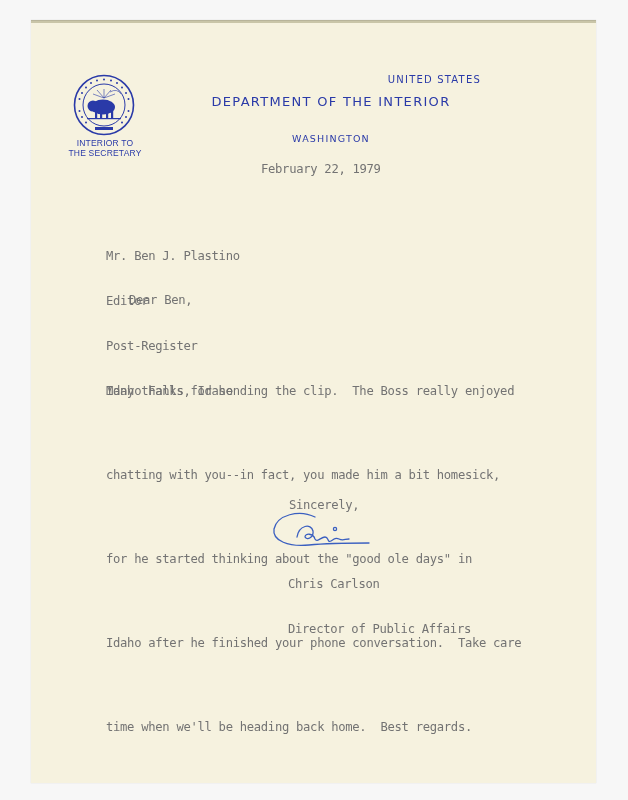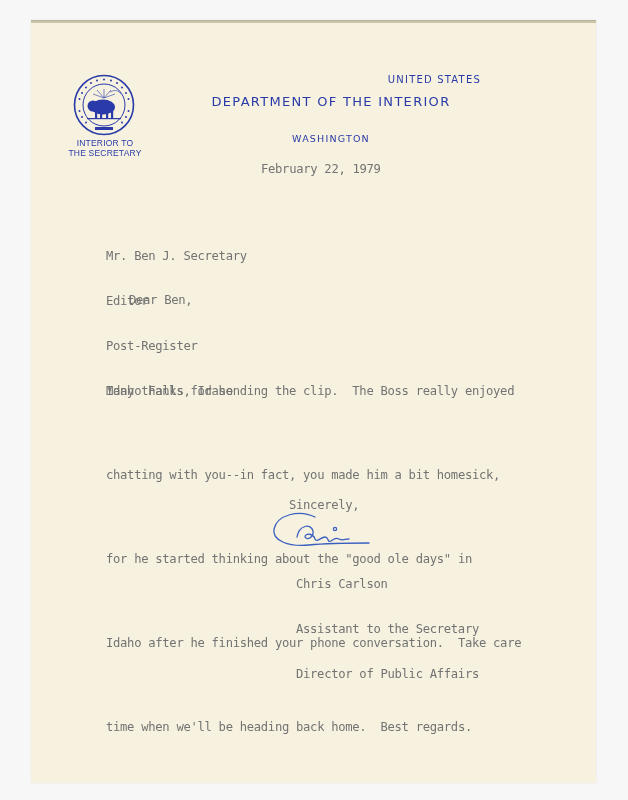--- a/index.html
+++ b/index.html
@@ -36,21 +36,21 @@
   .typed {
     position:absolute; color:#737373; font-size:12.2px; white-space:pre;
     font-family:"DejaVu Sans Mono", monospace; letter-spacing:-0.3px;
   }
   .date { left:230px; top:141px; }
   .addr { left:75px; top:198px; line-height:15px; }
   .salut { left:58px; top:272px;padding-left:40px; }
   .body-text { left:75px; top:300px; line-height:28px; }
   .closing { left:258px; top:477px; }
   .sig { position:absolute; left:238px; top:486px; width:110px; height:50px; }
-  .sigblock { left:257px; top:526px; line-height:15px;margin-left:8px; }
+  .sigblock { left:257px; top:526px; line-height:15px; }
 </style>
 </head>
 <body>
 
 <div class="paper">
   <div class="topline"></div>
 
   <svg class="seal" viewBox="0 0 62 62">
     <circle cx="31" cy="31" r="29.5" fill="none" stroke="#2a3aa8" stroke-width="1.6"></circle>
     <circle cx="31" cy="31" r="21" fill="none" stroke="#2a3aa8" stroke-width="1"></circle>
@@ -92,21 +92,21 @@
     <div>THE SECRETARY</div>
   </div>
 
   <div class="lh lh1">UNITED STATES</div>
   <div class="lh lh2">DEPARTMENT OF THE INTERIOR</div>
   <div class="lh lh3">WASHINGTON</div>
 
   <div class="typed date">February 22, 1979</div>
 
   <div class="typed addr">
-    <div>Mr. Ben J. Secretary</div>
+    <div>Mr. Ben J. Plastino</div>
     <div>Editor</div>
     <div>Post-Register</div>
     <div>Idaho Falls, Idaho</div>
   </div>
 
   <div class="typed salut">Dear Ben,</div>
 
   <div class="typed body-text">
     <div>Many thanks for sending the clip.  The Boss really enjoyed</div>
     <div>chatting with you--in fact, you made him a bit homesick,</div>
@@ -120,16 +120,15 @@
   <svg class="sig" viewBox="0 0 110 50">
     <g fill="none" stroke="#3a5fc0" stroke-width="1.3" stroke-linecap="round">
       <path d="M46 10 C30 2 8 8 5 22 C3 34 20 40 40 38 C60 36 80 36 100 36"></path>
       <path d="M28 30 C30 18 42 16 44 24 C45 30 38 34 36 30 C36 26 44 26 46 32 C48 36 52 30 56 30 C60 30 58 36 62 34 C66 32 66 30 70 32 C74 34 76 32 80 32"></path>
       <circle cx="66" cy="22" r="1.6"></circle>
     </g>
   </svg>
 
   <div class="typed sigblock">
     <div>Chris Carlson</div>
-    <div>Assistant to the Secretary</div>
     <div>Director of Public Affairs</div>
   </div>
 </div>
 
 </body></html>

